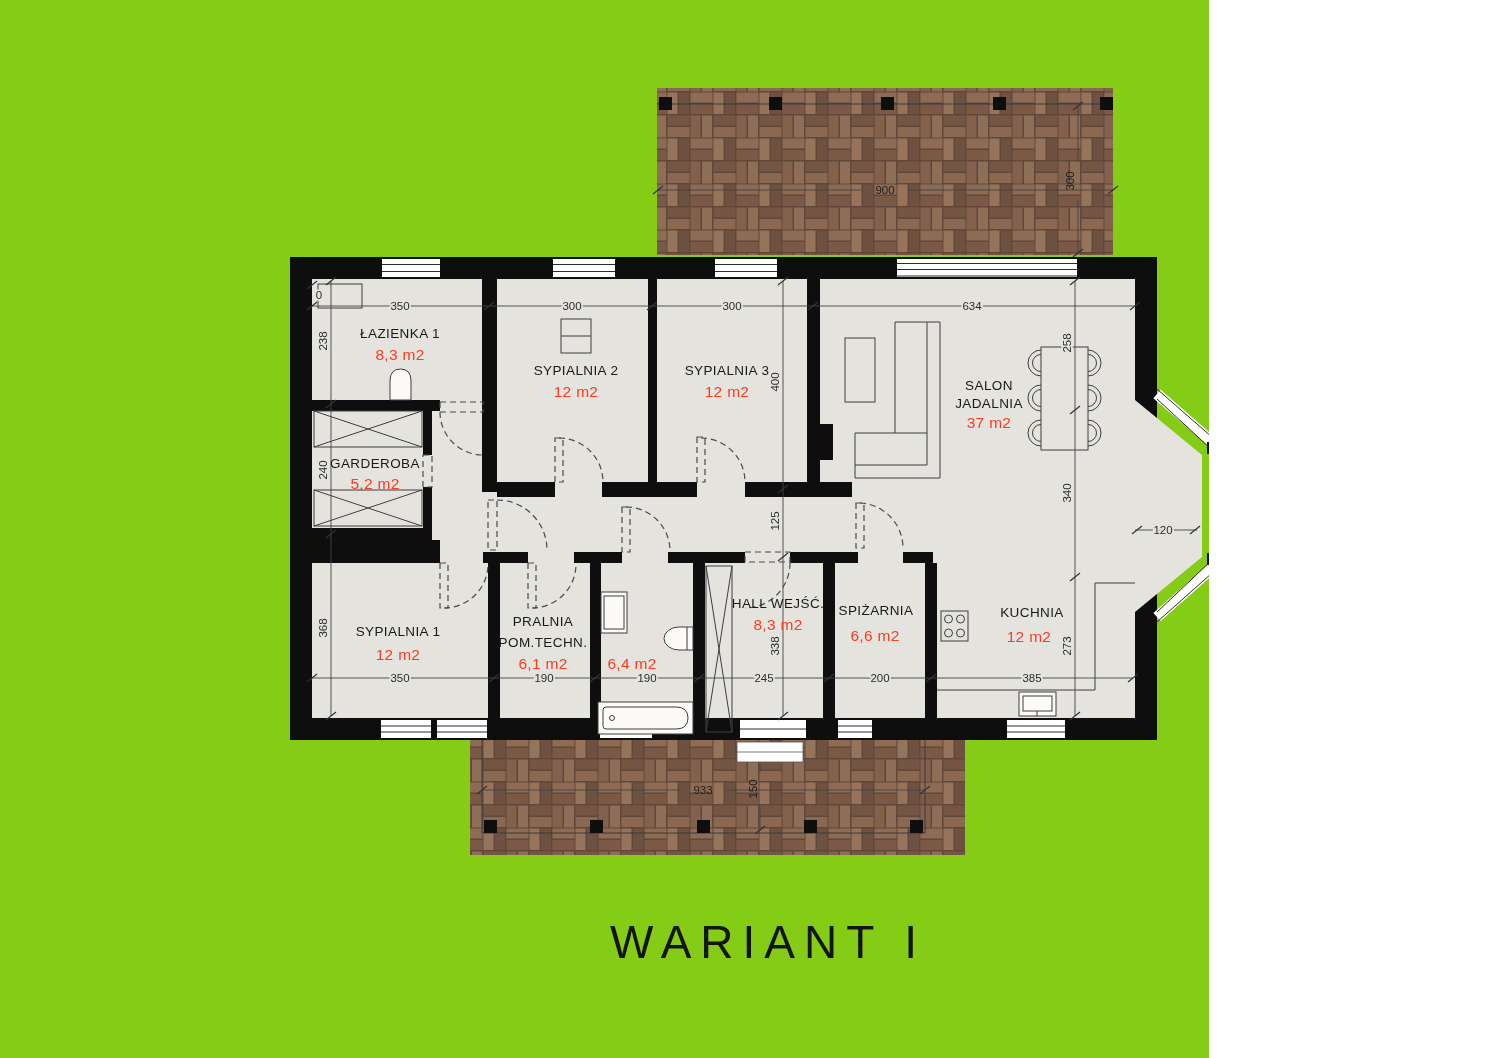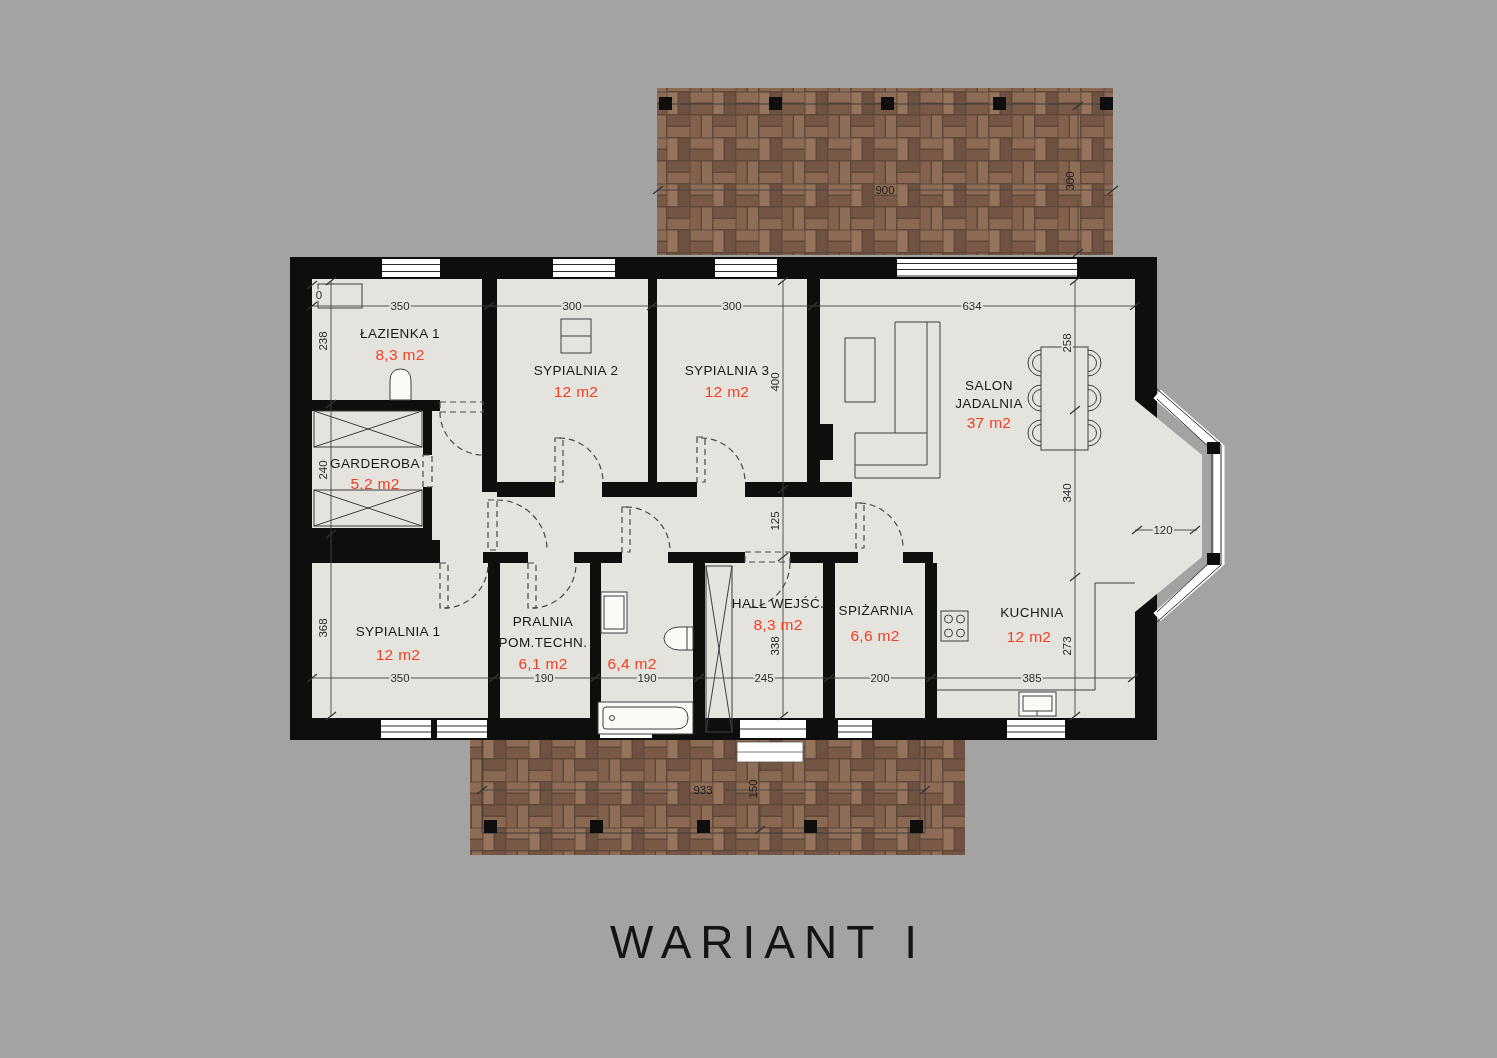--- a/index.html
+++ b/index.html
@@ -1,16 +1,16 @@
 <!DOCTYPE html>
 <html><head>
 <meta charset="utf-8">
 <style>
   html,body{margin:0;padding:0;background:#ffffff;}
-  .page{position:relative;width:1497px;height:1058px;background:#a3a3a3;overflow:hidden;
+  .page{position:relative;width:1209px;height:1058px;background:#84cc16;overflow:hidden;
         font-family:"Liberation Sans",sans-serif;}
   svg{display:block;}
   .wall{fill:#0e0e0e;stroke:none;}
   .floor{fill:#e4e3de;stroke:none;}
   .win{stroke:#2b2b2b;stroke-width:1;fill:none;}
   .winbox{fill:#ffffff;stroke:none;}
   .furn{fill:none;stroke:#3e3e3e;stroke-width:1;}
   .fix{fill:#fbfaf7;stroke:#3e3e3e;stroke-width:1;}
   .door{fill:none;stroke:#4a4a4a;stroke-width:1.2;stroke-dasharray:6 4;}
   .dim{stroke:#444444;stroke-width:0.9;fill:none;}

